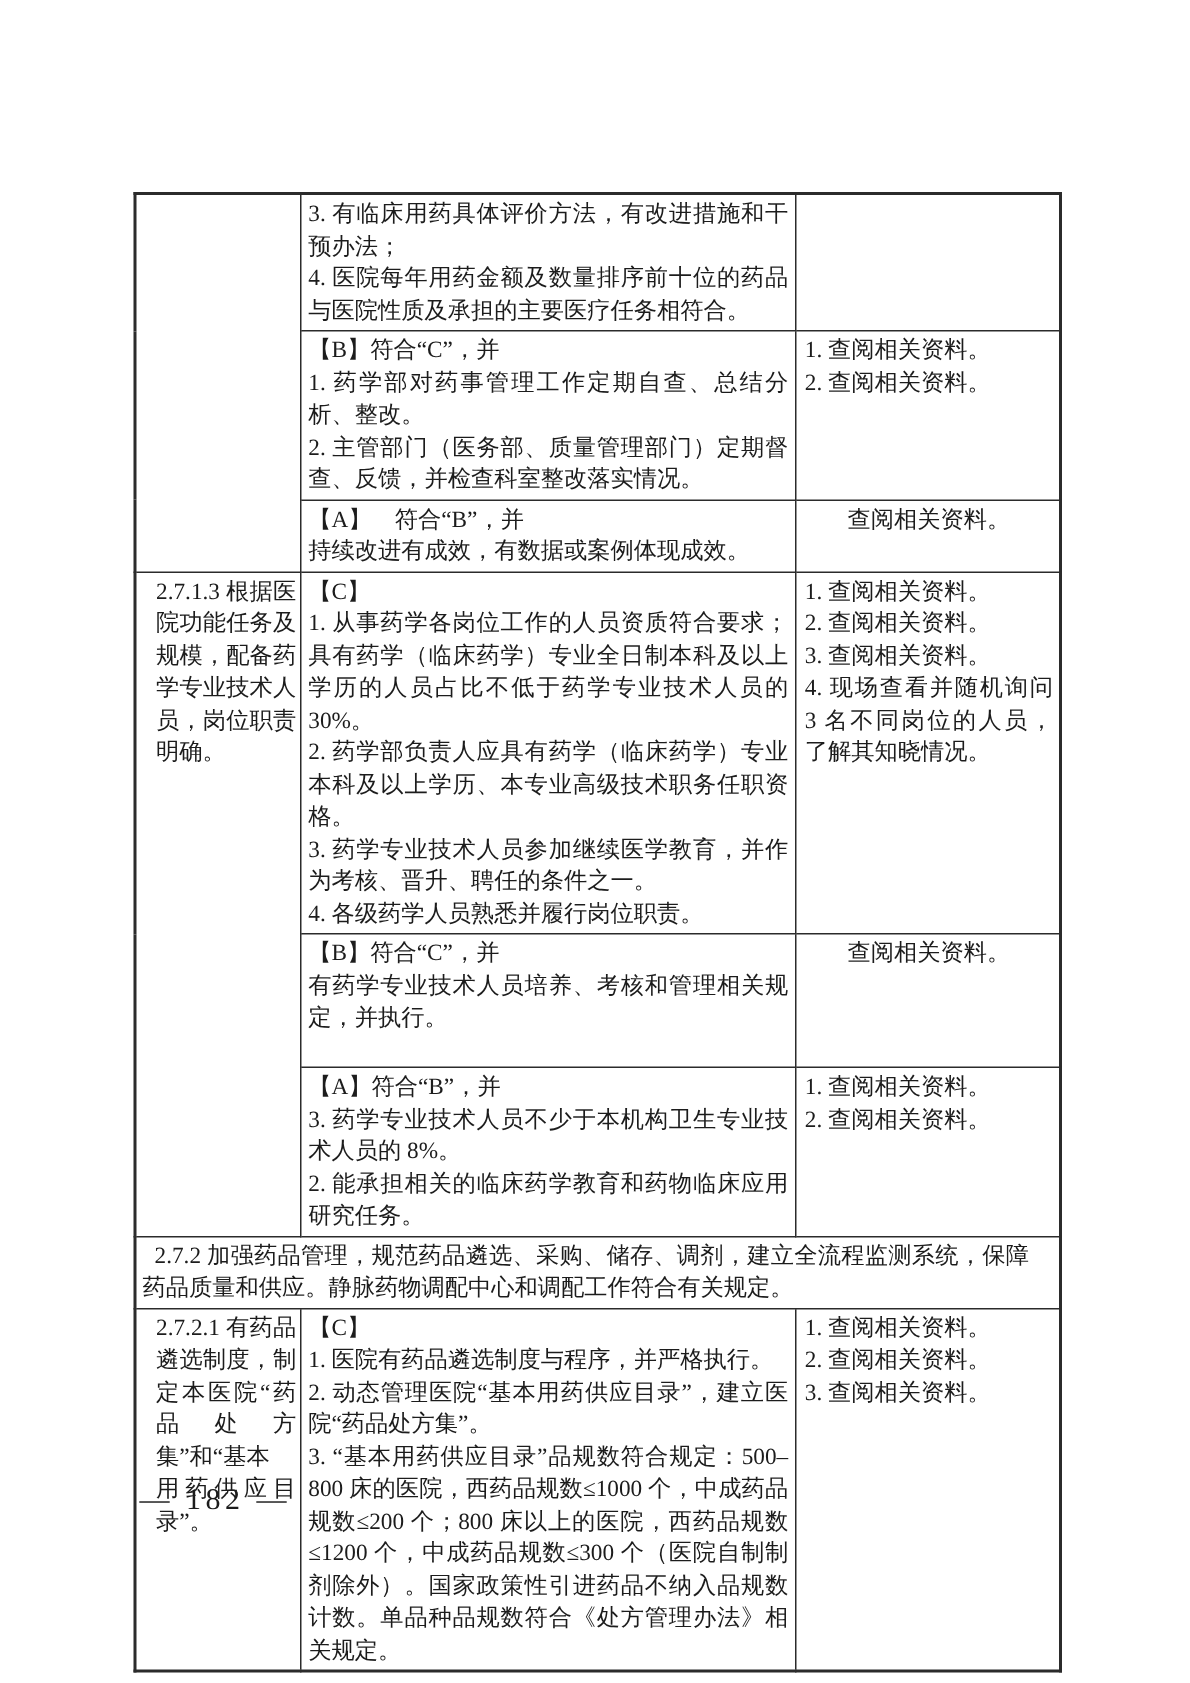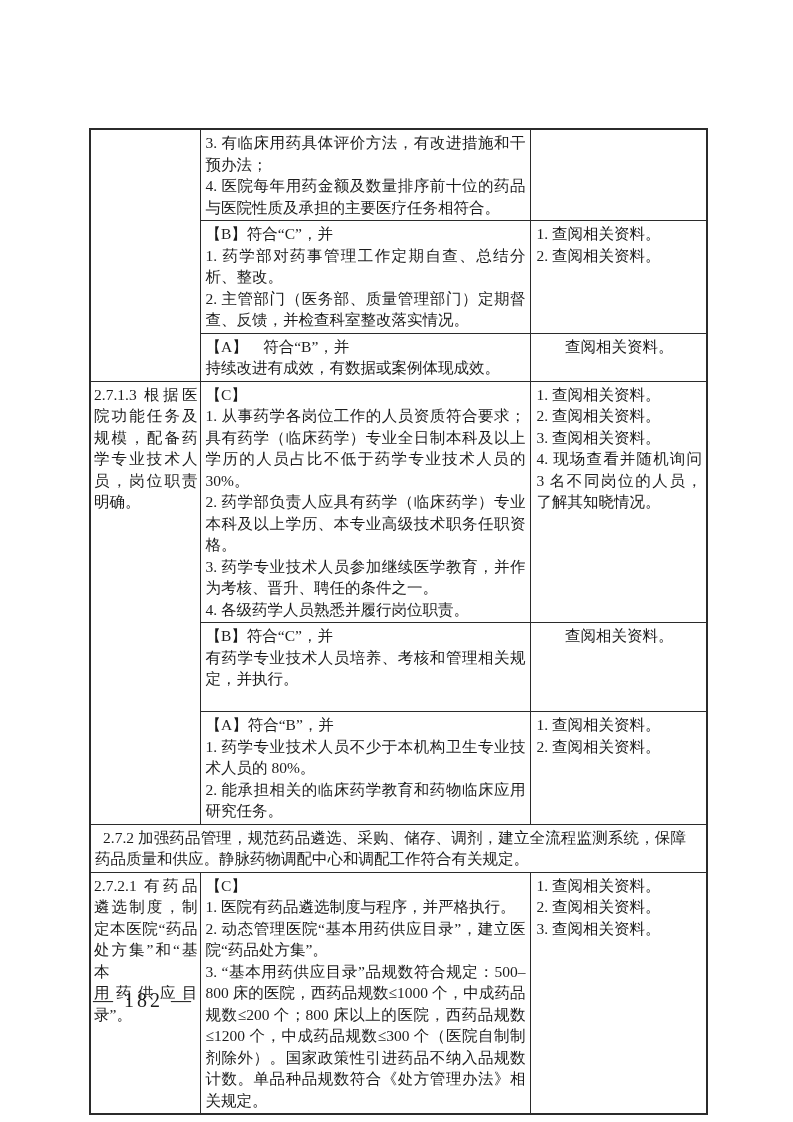--- a/index.html
+++ b/index.html
@@ -33,21 +33,21 @@
   td {
     vertical-align: top;
     font-size: 15.5px;
     line-height: 21.5px;
     white-space: pre-line;
     text-align: justify;
     padding: 2px 4px 2px 5px;
     overflow: hidden;
   }
   td.item {
-    padding: 2px 2px 2px 3px;
+    padding: 2px 2px 2px 13px;
   }
   td.meth {
     padding: 2px 4px 2px 6px;
   }
   td.meth.center {
     text-align: center;
   }
   td.section {
     padding: 2px 20px 2px 4px;
     text-indent: 8px;
@@ -115,21 +115,21 @@
 3. 查阅相关资料。
 4. 现场查看并随机询问 3 名不同岗位的人员，了解其知晓情况。</td>
       </tr>
       <tr class="r5">
         <td class="crit">【B】符合“C”，并
 有药学专业技术人员培养、考核和管理相关规定，并执行。</td>
         <td class="meth center">查阅相关资料。</td>
       </tr>
       <tr class="r6">
         <td class="crit">【A】符合“B”，并
-1. 药学专业技术人员不少于本机构卫生专业技术人员的 80%。
+3. 药学专业技术人员不少于本机构卫生专业技术人员的 8%。
 2. 能承担相关的临床药学教育和药物临床应用研究任务。</td>
         <td class="meth">1. 查阅相关资料。
 2. 查阅相关资料。</td>
       </tr>
 
       <tr class="r7">
         <td class="section" colspan="3">2.7.2 加强药品管理，规范药品遴选、采购、储存、调剂，建立全流程监测系统，保障药品质量和供应。静脉药物调配中心和调配工作符合有关规定。</td>
       </tr>
 
       <tr class="r8">

